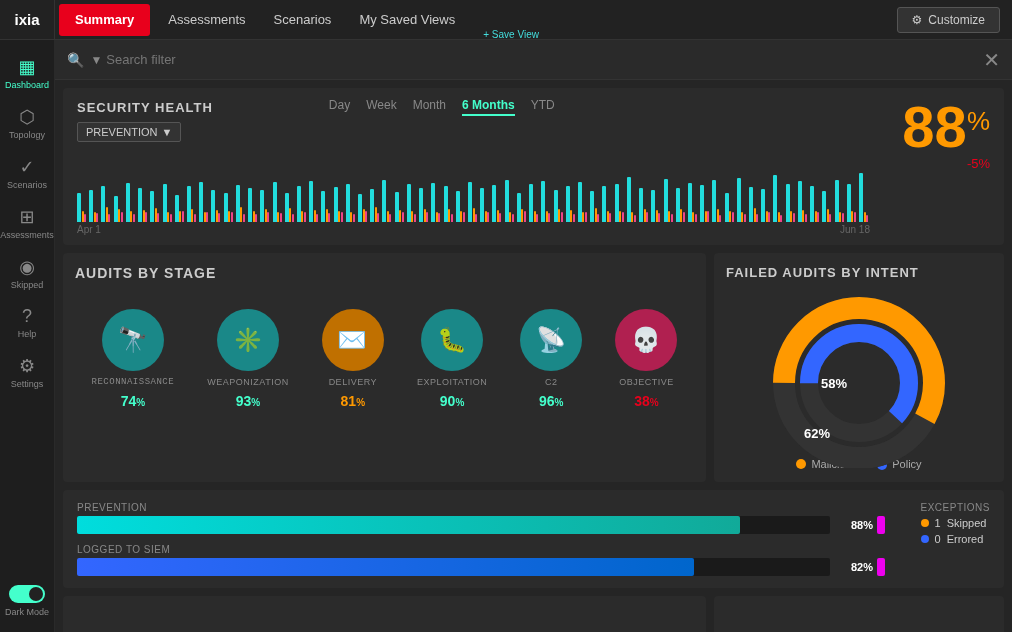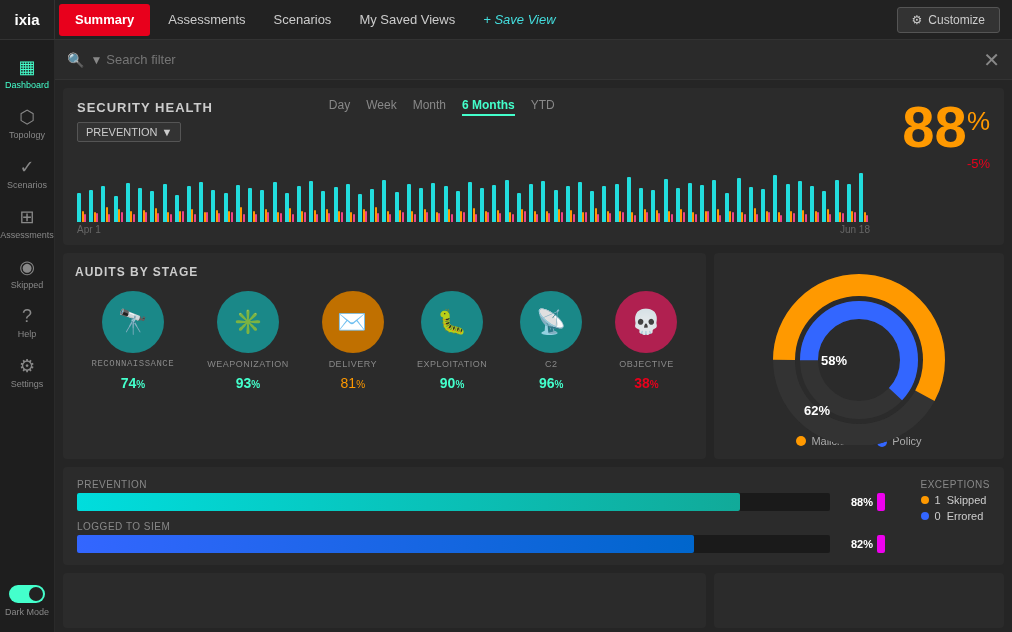--- a/index.html
+++ b/index.html
@@ -17,21 +17,21 @@
   </div>
   <div style="color:#ccc; font-size:13px; padding:0 14px; height:40px; display:flex; align-items:center; cursor:pointer;">
     <span>Assessments</span>
   </div>
   <div style="color:#ccc; font-size:13px; padding:0 14px; height:40px; display:flex; align-items:center; cursor:pointer;">
     <span>Scenarios</span>
   </div>
   <div style="color:#ccc; font-size:13px; padding:0 14px; height:40px; display:flex; align-items:center; cursor:pointer;">
     <span>My Saved Views</span>
   </div>
-  <div style="color:#4dd; font-size:13px; padding:0 14px; height:40px; display:flex; align-items:center; cursor:pointer;font-style:italic;">
+  <div style="color:#4dd; font-size:10px; padding:0 14px; height:40px; display:flex; align-items:flex-end; cursor:pointer;">
     <span>+ Save View</span>
   </div>
   <div style="margin-left:auto; padding-right:12px;">
     <button style="background:#333; border:1px solid #555; color:#ccc; padding:5px 14px; cursor:pointer; font-size:12px; border-radius:3px; display:flex; align-items:center; gap:6px;">
       <span>⚙</span>
       <span>Customize</span>
     </button>
   </div>
 </div>
 
@@ -439,39 +439,39 @@
           <span style="font-size:26px; color:#f90; margin-top:8px;">%</span>
         </div>
         <div style="color:#e8001c; font-size:13px; text-align:right;">-5%</div>
       </div>
     </div>
   </div>
 
   <div style="display:flex; gap:8px; margin-bottom:8px;">
 
     <div style="flex:1; background:#2b2b2b; border-radius:4px; padding:12px;">
-      <div style="color:#ccc; font-size:12px; font-weight:bold; letter-spacing:1px; margin-bottom:8px;">AUDITS BY STAGE</div>
+      <div style="color:#ccc; font-size:14px; font-weight:bold; letter-spacing:1px; margin-bottom:24px;">AUDITS BY STAGE</div>
       <div style="display:flex; justify-content:space-around; align-items:flex-start; padding:4px 0;">
 
         <div style="display:flex; flex-direction:column; align-items:center; gap:6px;">
           <div style="width:62px; height:62px; border-radius:50%; background:#1a8888; display:flex; align-items:center; justify-content:center; font-size:24px;">🔭</div>
           <div style="color:#888; font-size:9px; letter-spacing:0.5px; text-align:center;font-family:Liberation Mono, monospace;">RECONNAISSANCE</div>
           <div style="color:#4fc; font-size:14px; font-weight:bold;"><span>74</span><span style="font-size:10px;">%</span></div>
         </div>
 
         <div style="display:flex; flex-direction:column; align-items:center; gap:6px;">
           <div style="width:62px; height:62px; border-radius:50%; background:#1a8888; display:flex; align-items:center; justify-content:center; font-size:24px;">✳️</div>
           <div style="color:#888; font-size:9px; letter-spacing:0.5px; text-align:center;">WEAPONIZATION</div>
           <div style="color:#4fc; font-size:14px; font-weight:bold;"><span>93</span><span style="font-size:10px;">%</span></div>
         </div>
 
         <div style="display:flex; flex-direction:column; align-items:center; gap:6px;">
           <div style="width:62px; height:62px; border-radius:50%; background:#c07000; display:flex; align-items:center; justify-content:center; font-size:24px;">✉️</div>
           <div style="color:#888; font-size:9px; letter-spacing:0.5px; text-align:center;">DELIVERY</div>
-          <div style="color:#f90; font-size:14px; font-weight:normal;"><span>81</span><span style="font-size:10px;">%</span></div>
+          <div style="color:#f90; font-size:14px; font-weight:bold;"><span>81</span><span style="font-size:10px;">%</span></div>
         </div>
 
         <div style="display:flex; flex-direction:column; align-items:center; gap:6px;">
           <div style="width:62px; height:62px; border-radius:50%; background:#1a8888; display:flex; align-items:center; justify-content:center; font-size:24px;">🐛</div>
           <div style="color:#888; font-size:9px; letter-spacing:0.5px; text-align:center;">EXPLOITATION</div>
           <div style="color:#4fc; font-size:14px; font-weight:bold;"><span>90</span><span style="font-size:10px;">%</span></div>
         </div>
 
         <div style="display:flex; flex-direction:column; align-items:center; gap:6px;">
           <div style="width:62px; height:62px; border-radius:50%; background:#1a8888; display:flex; align-items:center; justify-content:center; font-size:24px;">📡</div>
@@ -481,20 +481,21 @@
 
         <div style="display:flex; flex-direction:column; align-items:center; gap:6px;">
           <div style="width:62px; height:62px; border-radius:50%; background:#b02050; display:flex; align-items:center; justify-content:center; font-size:24px;">💀</div>
           <div style="color:#888; font-size:9px; letter-spacing:0.5px; text-align:center;">OBJECTIVE</div>
           <div style="color:#e8001c; font-size:14px; font-weight:bold;"><span>38</span><span style="font-size:10px;">%</span></div>
         </div>
       </div>
     </div>
 
     <div style="width:290px; background:#2b2b2b; border-radius:4px; padding:12px;">
+      <div style="color:#ccc; font-size:13px; font-weight:bold; letter-spacing:1px; margin-bottom:8px;">FAILED AUDITS BY INTENT</div>
       <div style="display:flex; justify-content:center; align-items:center; height:180px; position:relative;">
         <svg width="220" height="180" viewBox="0 0 220 180">
 
           <circle cx="110" cy="95" r="75" fill="none" stroke="#2b2b2b" stroke-width="22"></circle>
           <circle cx="110" cy="95" r="75" fill="none" stroke="#333" stroke-width="22" stroke-dasharray="471" stroke-dashoffset="0"></circle>
 
           <circle cx="110" cy="95" r="75" fill="none" stroke="#f90" stroke-width="22" stroke-dasharray="273 198" stroke-dashoffset="118" transform="rotate(-90 110 95)"></circle>
 
           <circle cx="110" cy="95" r="50" fill="none" stroke="#333" stroke-width="18"></circle>
 

